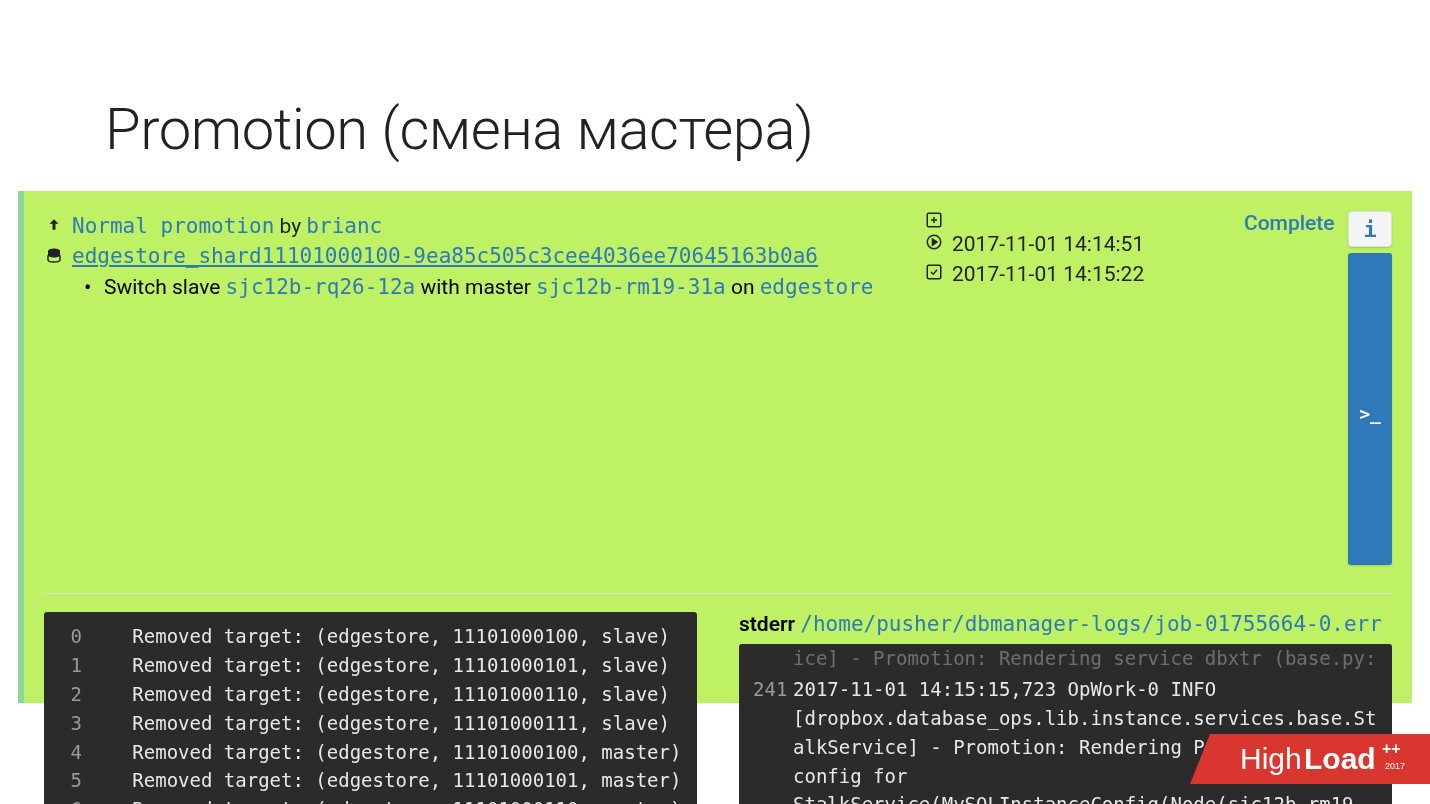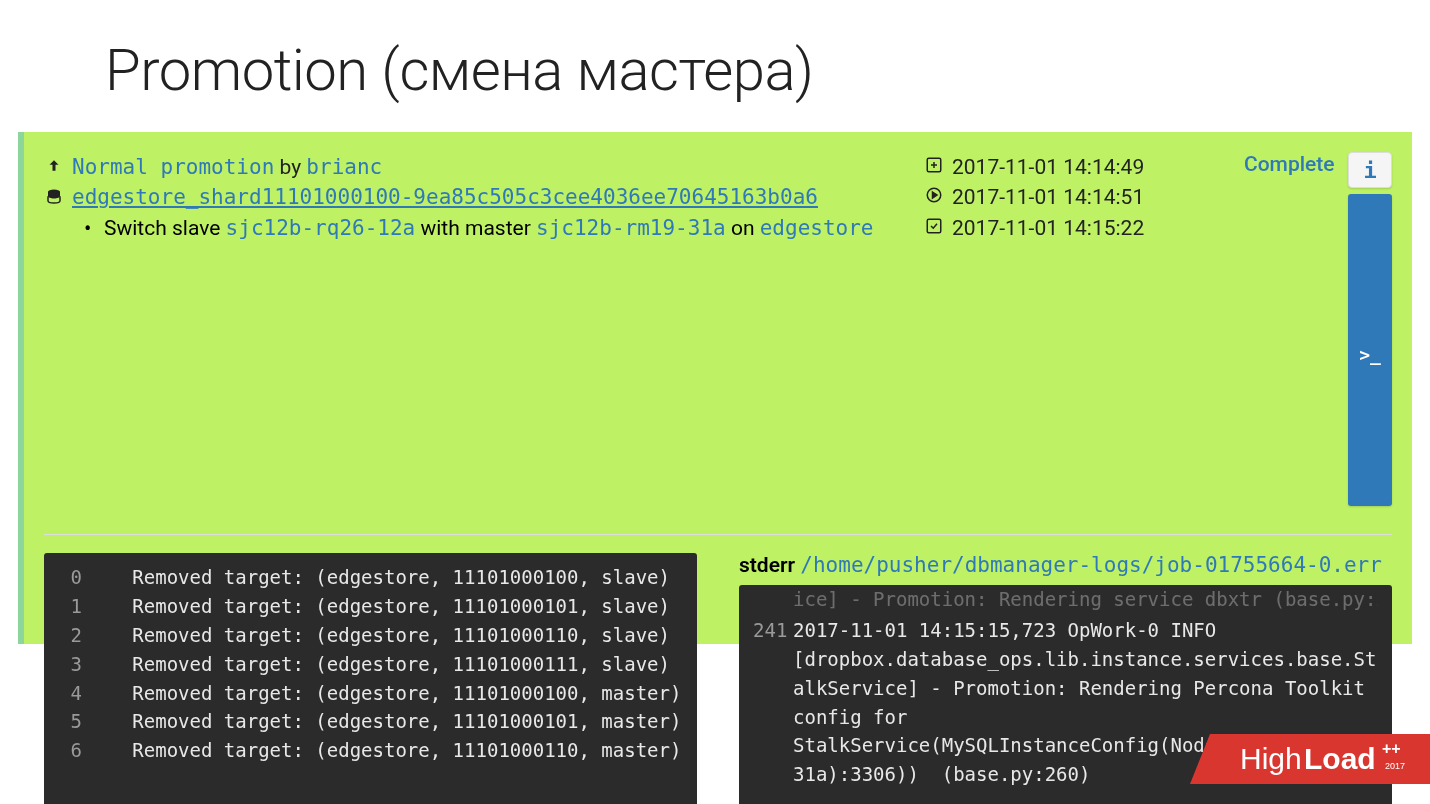--- a/index.html
+++ b/index.html
@@ -1,17 +1,17 @@
 <!DOCTYPE html>
 <html><head>
 <meta charset="utf-8">
 <style>
   * { box-sizing: border-box; margin: 0; padding: 0; }
   html, body { width: 1430px; height: 804px; background: #fff; font-family: -apple-system, "Segoe UI", Roboto, Helvetica, Arial, sans-serif; overflow: hidden; }
-  .slide-title { font-size: 58px; font-weight: 300; color: #222; margin: 36px 0 28px 105px; letter-spacing: -0.5px; }
+  .slide-title { font-size: 58px; font-weight: 300; color: #222; margin: 95px 0 28px 105px; letter-spacing: -0.5px; }
   .panel { margin: 0 18px; border-left: 6px solid #8dd69b; background: #bef264; padding: 20px 20px 0 20px; height: 512px; position: relative; }
   .header-row { display: flex; align-items: flex-start; }
   .left-meta { flex: 1; font-size: 21px; line-height: 1.45; }
   .times { width: 320px; font-size: 21px; line-height: 1.45; color: #222; }
   .status-col { width: 100px; text-align: left; font-size: 21px; color: #2f79b9; font-weight: 500; }
   .side-btns { width: 48px; display: flex; flex-direction: column; gap: 6px; align-items: flex-end; }
   .side-btn { width: 44px; height: 36px; border-radius: 4px; display: flex; align-items: center; justify-content: center; box-shadow: 0 1px 2px rgba(0,0,0,.15); font-family: monospace; }
   .side-btn.info { background: #f5f5f5; border: 1px solid #ddd; color: #2f79b9; font-size: 22px; font-weight: 700; }
   .side-btn.term { background: #2f79b9; color: #fff; font-size: 18px; font-weight: 700; }
   .mono { font-family: ui-monospace, "SFMono-Regular", Menlo, Consolas, monospace; }
@@ -76,21 +76,20 @@
     </div>
 
     <div class="times">
       <div class="row">
         <span class="ic">
           <svg class="ic-svg" viewBox="0 0 24 24" fill="none" stroke="currentColor" stroke-width="2">
               <rect x="3" y="3" width="18" height="18" rx="2"></rect>
               <path d="M12 8v8M8 12h8"></path>
             </svg>
         </span>
-        <span>2017-11-01 14:14:49</span>
       </div>
       <div class="row">
         <span class="ic">
           <svg class="ic-svg" viewBox="0 0 24 24" fill="none" stroke="currentColor" stroke-width="2">
               <circle cx="12" cy="12" r="9"></circle>
               <path d="M10 8l6 4-6 4z" fill="currentColor"></path>
             </svg>
         </span>
         <span>2017-11-01 14:14:51</span>
       </div>

